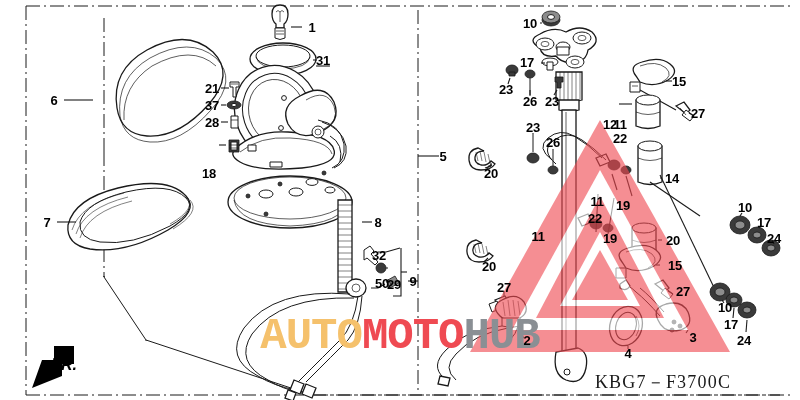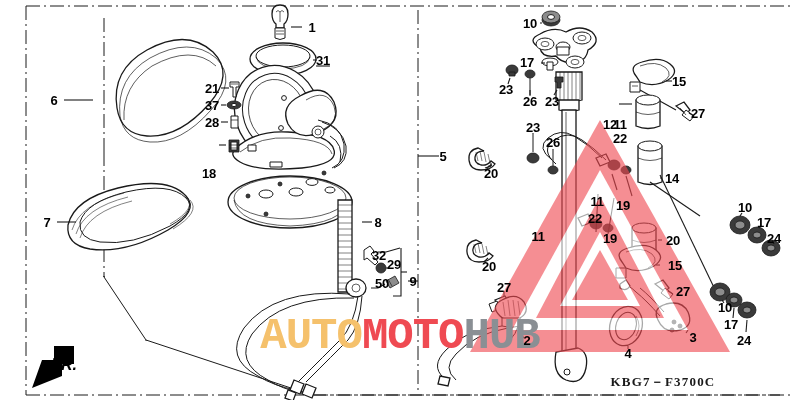--- a/index.html
+++ b/index.html
@@ -27,26 +27,25 @@
     font-weight:bold;
     font-size:16px;
     font-style:italic;
     color:#000000;
     white-space:nowrap;
     transform:translate(-50%,-50%);
   }
   .code{
     position:absolute;
     font-family:"Liberation Serif", serif;
-    font-size:13px;
+    font-size:18px;
     letter-spacing:1.2px;
     color:#1a1a1a;
     white-space:nowrap;
     transform:translate(-50%,-50%);
-    font-weight:bold;
   }
   #wm-text{
     position:absolute;
     left:400px;top:336px;
     transform:translate(-50%,-50%);
     font-family:Liberation Mono, monospace;
     font-weight:bold;
     font-size:44px;
     letter-spacing:-1px;
     white-space:nowrap;
@@ -485,21 +484,21 @@
       <div class="lbl" style="left: 323px; top: 60px; text-decoration: underline;">31</div>
       <div class="lbl" style="left: 54px; top: 100px;">6</div>
       <div class="lbl" style="left: 212px; top: 88px; text-align: center;">21</div>
       <div class="lbl" style="left: 212px; top: 105px;">37</div>
       <div class="lbl" style="left: 212px; top: 122px;">28</div>
       <div class="lbl" style="left: 209px; top: 145px; margin-top: 28px;">18</div>
       <div class="lbl" style="left: 443px; top: 156px;">5</div>
       <div class="lbl" style="left: 47px; top: 222px;">7</div>
       <div class="lbl" style="left: 378px; top: 222px;">8</div>
       <div class="lbl" style="left: 379px; top: 255px; text-align: right;">32</div>
-      <div class="lbl" style="left: 394px; top: 264px;">29</div>
+      <div class="lbl" style="left: 394px; top: 284px;">29</div>
       <div class="lbl" style="left: 382px; top: 283px;">50</div>
       <div class="lbl" style="left: 413px; top: 281px;">9</div>
       <div class="lbl" style="left: 530px; top: 23px;">10</div>
       <div class="lbl" style="left: 527px; top: 62px;">17</div>
       <div class="lbl" style="left: 506px; top: 89px;">23</div>
       <div class="lbl" style="left: 530px; top: 101px;">26</div>
       <div class="lbl" style="left: 552px; top: 101px;">23</div>
       <div class="lbl" style="left: 533px; top: 127px;">23</div>
       <div class="lbl" style="left: 553px; top: 142px;">26</div>
       <div class="lbl" style="left: 491px; top: 173px;">20</div>

